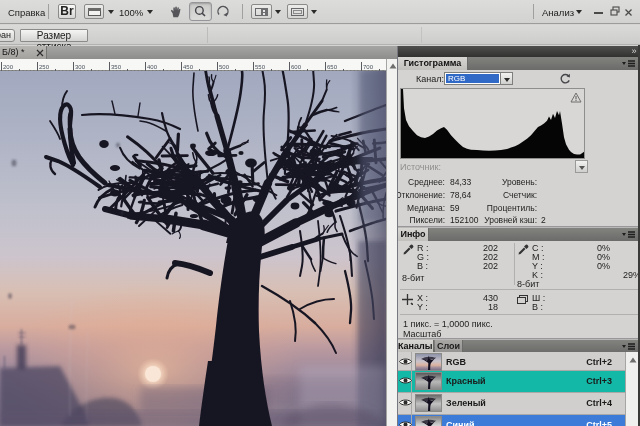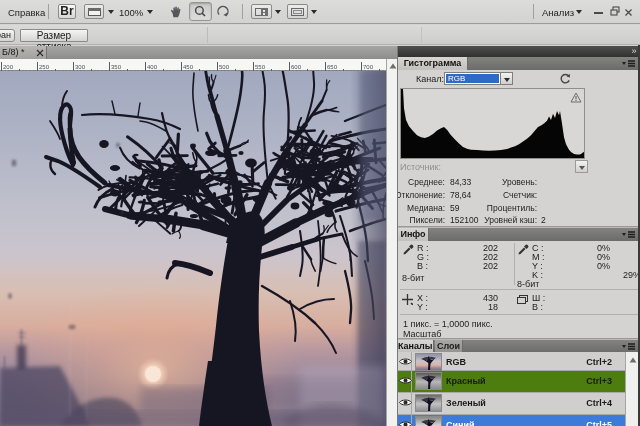--- a/index.html
+++ b/index.html
@@ -882,21 +882,21 @@
               <stop offset="1" stop-color="#7b7088"></stop>
             </linearGradient>
             <rect width="25" height="16" fill="url(#tg_rgb)"></rect>
             <path d="M12,16 L12.3,9 C11,7.5 8,6.5 6,4.5 L9.5,6 C11,6.8 11.8,6.3 12.2,4.8 L12,1.5 L13.5,4.8 C14.5,6.3 16,6.2 17.5,5 L20,3 L15.8,8 C14.6,9.2 14.2,10 14.2,16 Z" fill="#141020"></path>
             <path d="M5,5 Q12,1 20,4 Q16,6 12,6 Q8,6.5 5,5 Z" fill="#141020" fill-opacity="0.75"></path>
           </svg>
         </div>
 <div class="abs" style="left:48px;top:5px;font-size:9px;font-weight:bold;color:#1a1a1a;">RGB</div>
 <div class="abs" style="left:170px;top:5px;width:44px;text-align:right;font-size:9px;font-weight:bold;color:#1a1a1a;">Ctrl+2</div>
 </div>
-<div class="abs" style="left:0;top:19px;width:227px;height:22px;background:#4d7c0f;border-bottom:1px solid #a9a9a7;">
+<div class="abs" style="left:0;top:19px;width:227px;height:22px;background:#14b8a6;border-bottom:1px solid #a9a9a7;">
 <div class="abs" style="left:0;top:0;width:14px;height:22px;border-right:1px solid #a9a9a7;">
           <svg class="abs" style="left:1px;top:5px;" width="13" height="9" viewBox="0 0 13 9">
 <path d="M0.5,4.5 C2.5,1.2 10.5,1.2 12.5,4.5 C10.5,7.8 2.5,7.8 0.5,4.5 Z" fill="#f5f5f3" stroke="#2a2a2a" stroke-width="1"></path>
 <circle cx="6.5" cy="4.5" r="2" fill="#2a2a2a"></circle>
 </svg>
         </div>
 <div class="abs" style="left:18px;top:2px;width:25px;height:16px;outline:1px solid #8a8a88;">
           <svg class="abs" style="left:0;top:0;" width="25" height="16" viewBox="0 0 25 16">
             <linearGradient id="tg_r" x1="0" y1="0" x2="0" y2="1">
               <stop offset="0" stop-color="#5a5a5a"></stop>

